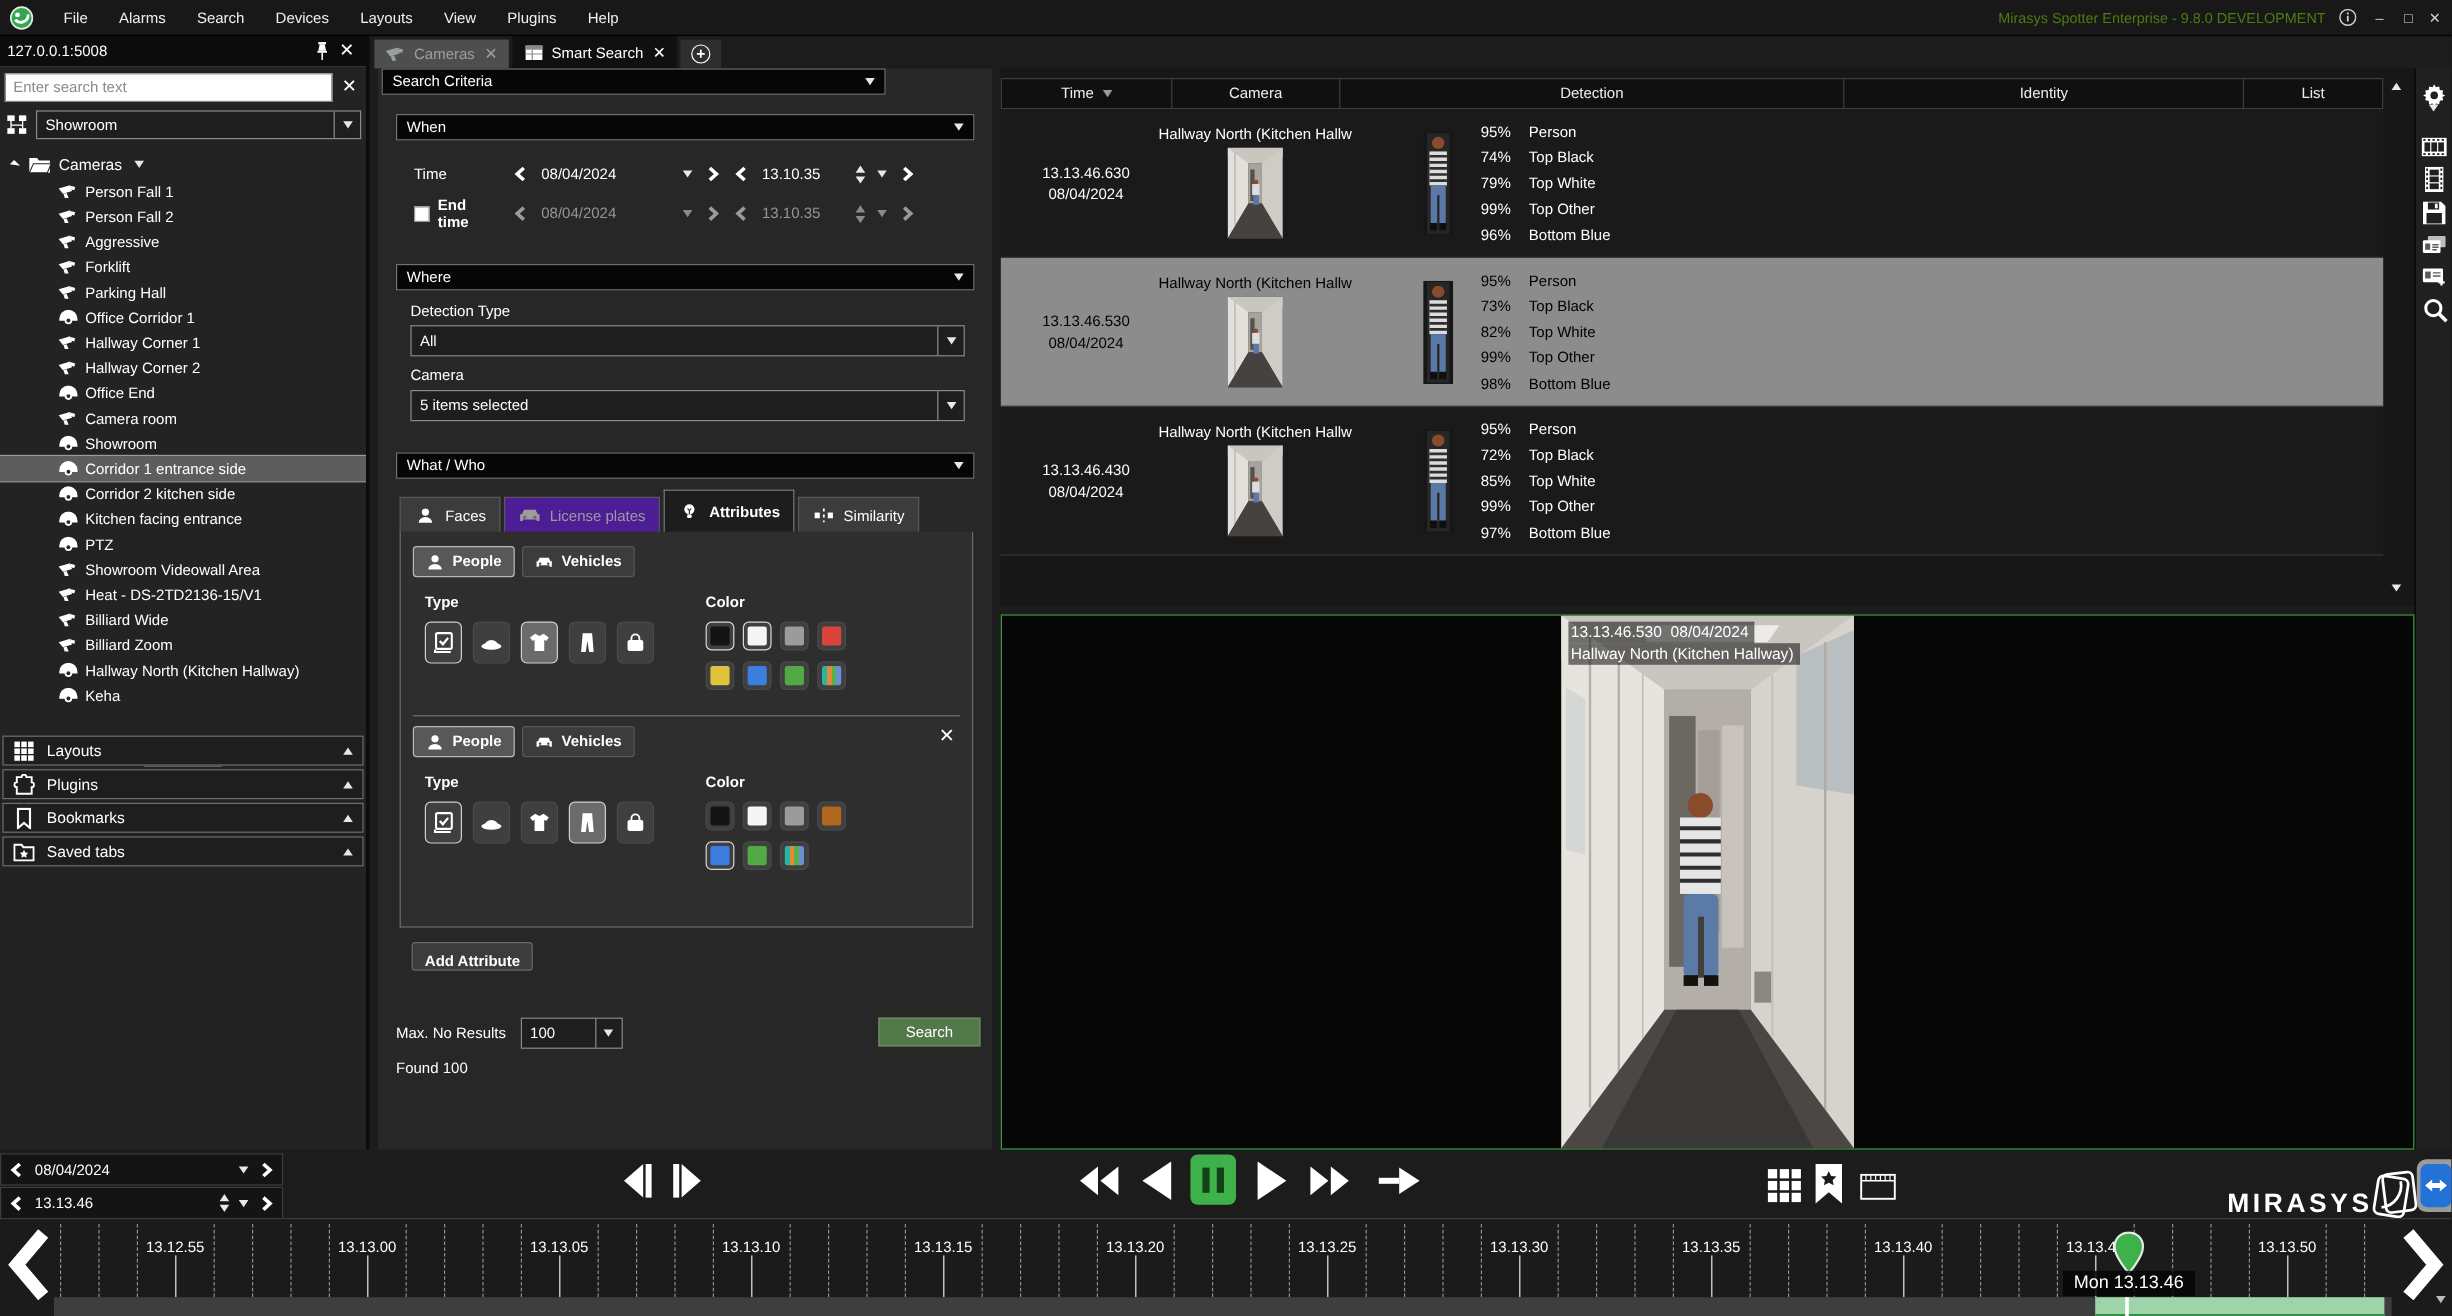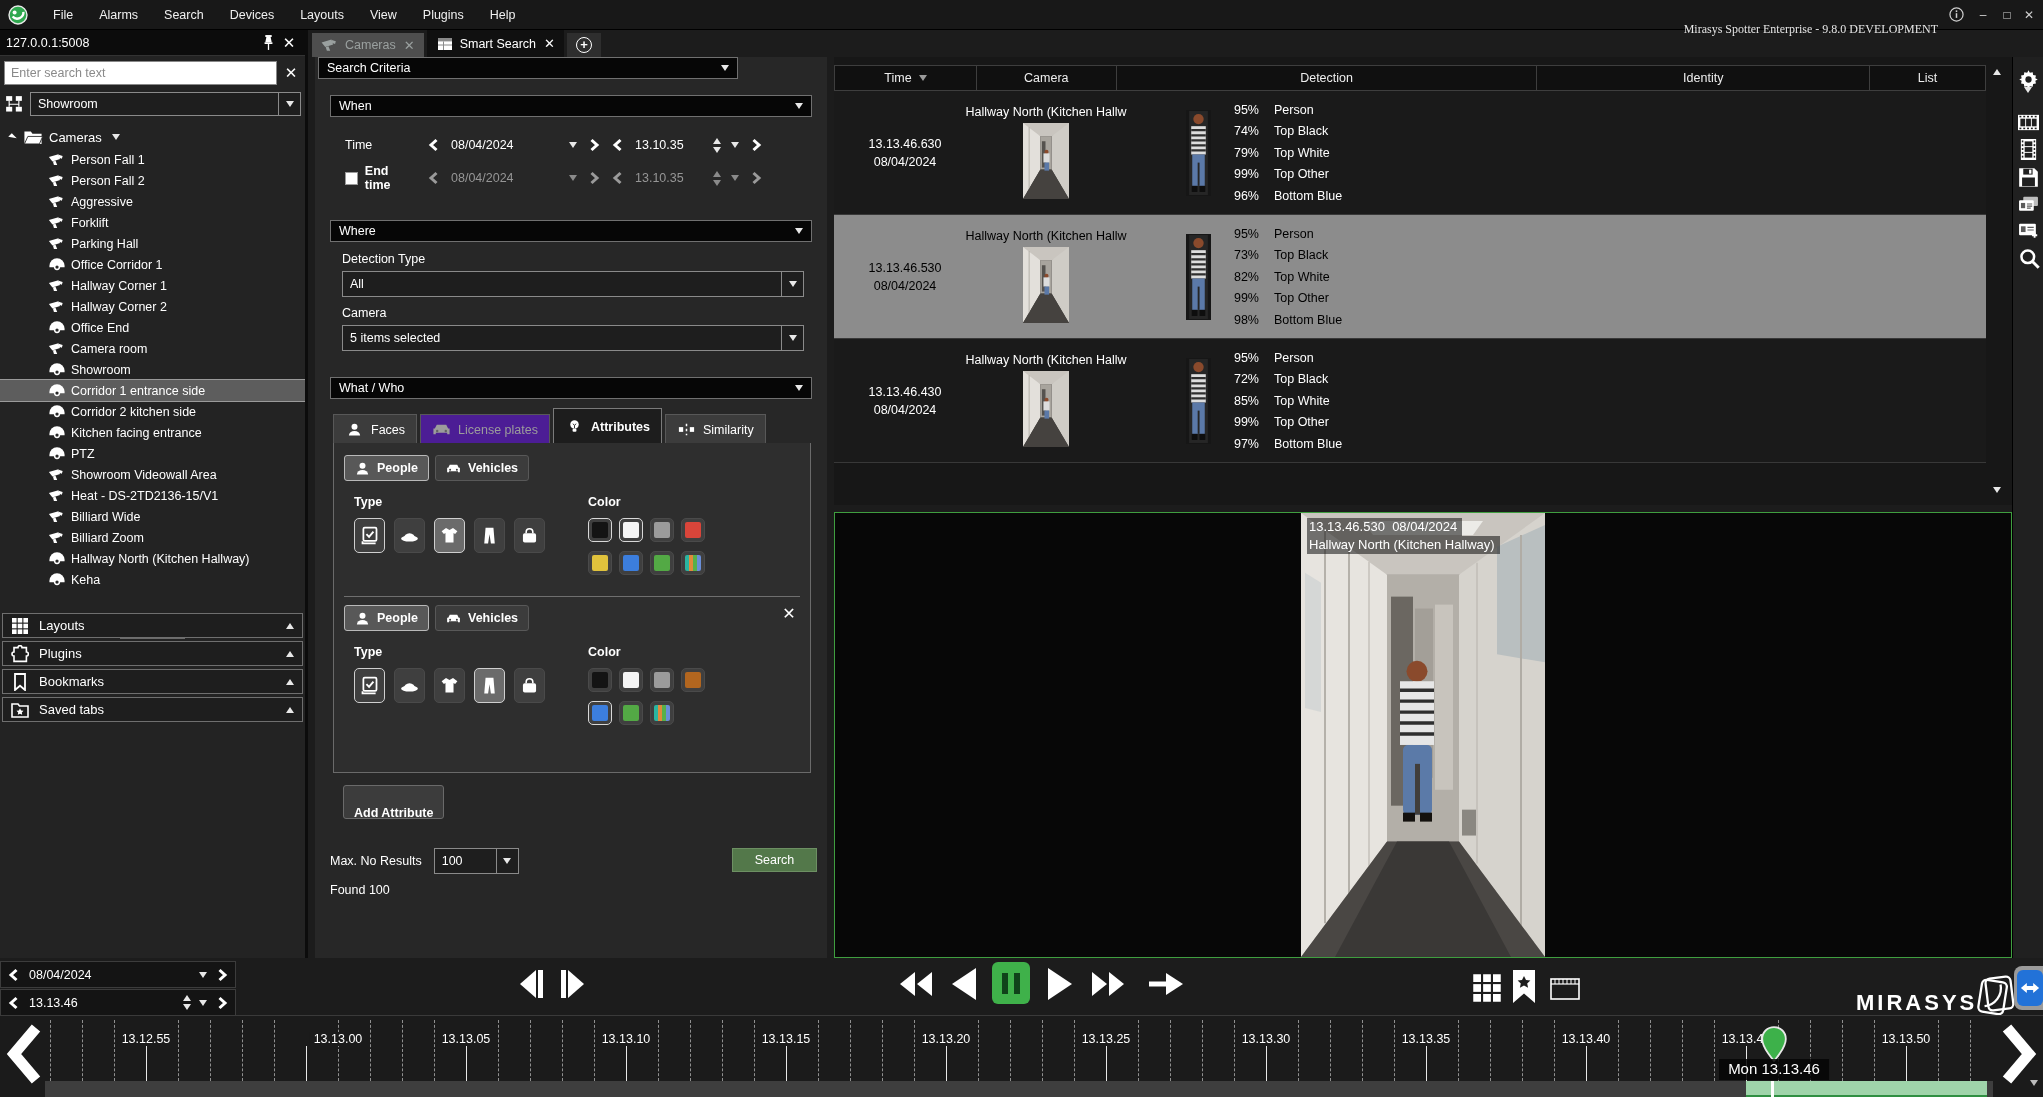--- a/index.html
+++ b/index.html
@@ -6,21 +6,21 @@
   html,body { width:2043px; height:1097px; overflow:hidden; }
   body { background:#1c1c1c; color:#fff; font-family:"Liberation Sans","DejaVu Sans",sans-serif; font-size:12.5px; position:relative; }
   .abs { position:absolute; }
   svg { display:block; }
   .ic svg { width:100%; height:100%; }
 
   
   #menubar { left:0; top:0; width:2043px; height:30px; background:#181818; display:flex; align-items:center; border-bottom:1px solid #000; }
   #menubar .logo { width:20px; height:20px; margin:0 12px 0 8px; }
   .menu-item { padding:0 13px; height:30px; line-height:30px; color:#f0f0f0; font-size:12.5px; }
-  #win-title { position:absolute; right:105px; top:22px; color:#e5e5e5; font-size:12px;font-family:Liberation Serif, serif; }
+  #win-title { position:absolute; right:105px; top:8px; color:#4d7c0f; font-size:12px; }
   .winbtn { position:absolute; top:7px; width:16px; height:16px; color:#cfcfcf; text-align:center; line-height:16px; font-size:12px; }
 
   
   #sidebar { left:0; top:30px; width:308px; height:928px; background:#232323; border-right:3px solid #0c0c0c; }
   #serverbar { left:0; top:0; width:305px; height:26px; background:#0c0c0c; display:flex; align-items:center; padding:0 6px; border-bottom:1px solid #333; }
   #serverbar .srv { flex:1; font-size:12.5px; }
   #search-row { left:0; top:28px; width:305px; height:30px; display:flex; align-items:center; padding:0 4px; }
   #search-input { flex:1; height:24px; background:#fff; border:1px solid #888; color:#222; padding:0 6px; font-size:12.5px; font-family:inherit; }
   #search-input::placeholder { color:#8a8a8a; }
   .xbtn { width:20px; height:20px; margin-left:4px; font-size:15px; font-weight:bold; color:#fff; text-align:center; line-height:20px; }
@@ -89,21 +89,21 @@
   .tbtn { width:31px; height:35px; background:#3f3f3f; border:1px solid #4a4a4a; border-radius:5px; padding:4px; }
   .tbtn.chk { border-color:#cfcfcf; }
   .tbtn.sel { background:#6b6b6b; border-color:#cfcfcf; }
   .tbtn svg { width:100%; height:100%; }
   .color-col { padding-left:12px; }
   .swatch-row { display:flex; gap:7px; margin-bottom:9px; }
   .swatch { width:24px; height:24px; background:#3f3f3f; border:1px solid #4a4a4a; border-radius:5px; display:flex; align-items:center; justify-content:center; }
   .swatch.sel { border-color:#d8d8d8; }
   .swatch .chip { width:16px; height:16px; border-radius:2px; display:block; }
   .chip.multi { background:linear-gradient(90deg,#2ab5a0 0 25%,#e08a3c 25% 50%,#58b04a 50% 75%,#6a8fd8 75% 100%); }
-  #add-attr { position:absolute; left:28px; top:728px; background:#3c3c3c; border:1px solid #6a6a6a; border-radius:3px; height:24px; padding:16px 10px; color:#fff; font-weight:bold; font-size:12.5px; line-height:22px; }
+  #add-attr { position:absolute; left:28px; top:728px; background:#3c3c3c; border:1px solid #6a6a6a; border-radius:3px; height:24px; padding:4px 10px; color:#fff; font-weight:bold; font-size:12.5px; line-height:22px; }
   #maxres-row { position:absolute; left:15px; top:791px; display:flex; align-items:center; }
   #search-btn { position:absolute; left:417px; top:791px; width:85px; height:24px; background:#53784a; border:1px solid #6d9063; color:#fff; text-align:center; line-height:22px; font-size:12.5px; }
   #found-lbl { position:absolute; left:15px; top:826px; font-size:12.5px; }
 
   
   #results { left:834px; top:57px; width:1178px; height:448px; background:#171717; }
   #res-header { position:absolute; left:0; top:8px; width:1152px; height:26px; display:flex; background:#101010; border:1px solid #3e3e3e; }
   .hcell { display:flex; align-items:center; justify-content:center; gap:7px; border-right:1px solid #3e3e3e; font-size:12.5px; color:#eee; }
   .c-time{width:142px;} .c-cam{width:140px;} .c-det{width:421px;} .c-id{width:333px;} .c-list{width:115px; border-right:none;}
   #res-rows { position:absolute; left:0; top:34px; width:1152px; }
@@ -1382,21 +1382,21 @@
       <div class="grid-minor" style="left: 1778px;"></div>
       <div class="grid-minor" style="left: 1810px;"></div>
       <div class="grid-minor" style="left: 1842px;"></div>
       <div class="grid-minor" style="left: 1874px;"></div>
       <div class="grid-major" style="left: 1906px;"></div>
       <div class="grid-minor" style="left: 1938px;"></div>
       <div class="grid-minor" style="left: 1970px;"></div>
     </div>
   <div id="tl-labels">
       <div class="tick-label" style="left: 146px;">13.12.55</div>
-      <div class="tick-label" style="left: 306px; margin-left: 32px;">13.13.00</div>
+      <div class="tick-label" style="left: 306px;">13.13.00</div>
       <div class="tick-label" style="left: 466px;">13.13.05</div>
       <div class="tick-label" style="left: 626px;">13.13.10</div>
       <div class="tick-label" style="left: 786px;">13.13.15</div>
       <div class="tick-label" style="left: 946px;">13.13.20</div>
       <div class="tick-label" style="left: 1106px;">13.13.25</div>
       <div class="tick-label" style="left: 1266px;">13.13.30</div>
       <div class="tick-label" style="left: 1426px;">13.13.35</div>
       <div class="tick-label" style="left: 1586px;">13.13.40</div>
       <div class="tick-label" style="left: 1746px;">13.13.45</div>
       <div class="tick-label" style="left: 1906px;">13.13.50</div>

